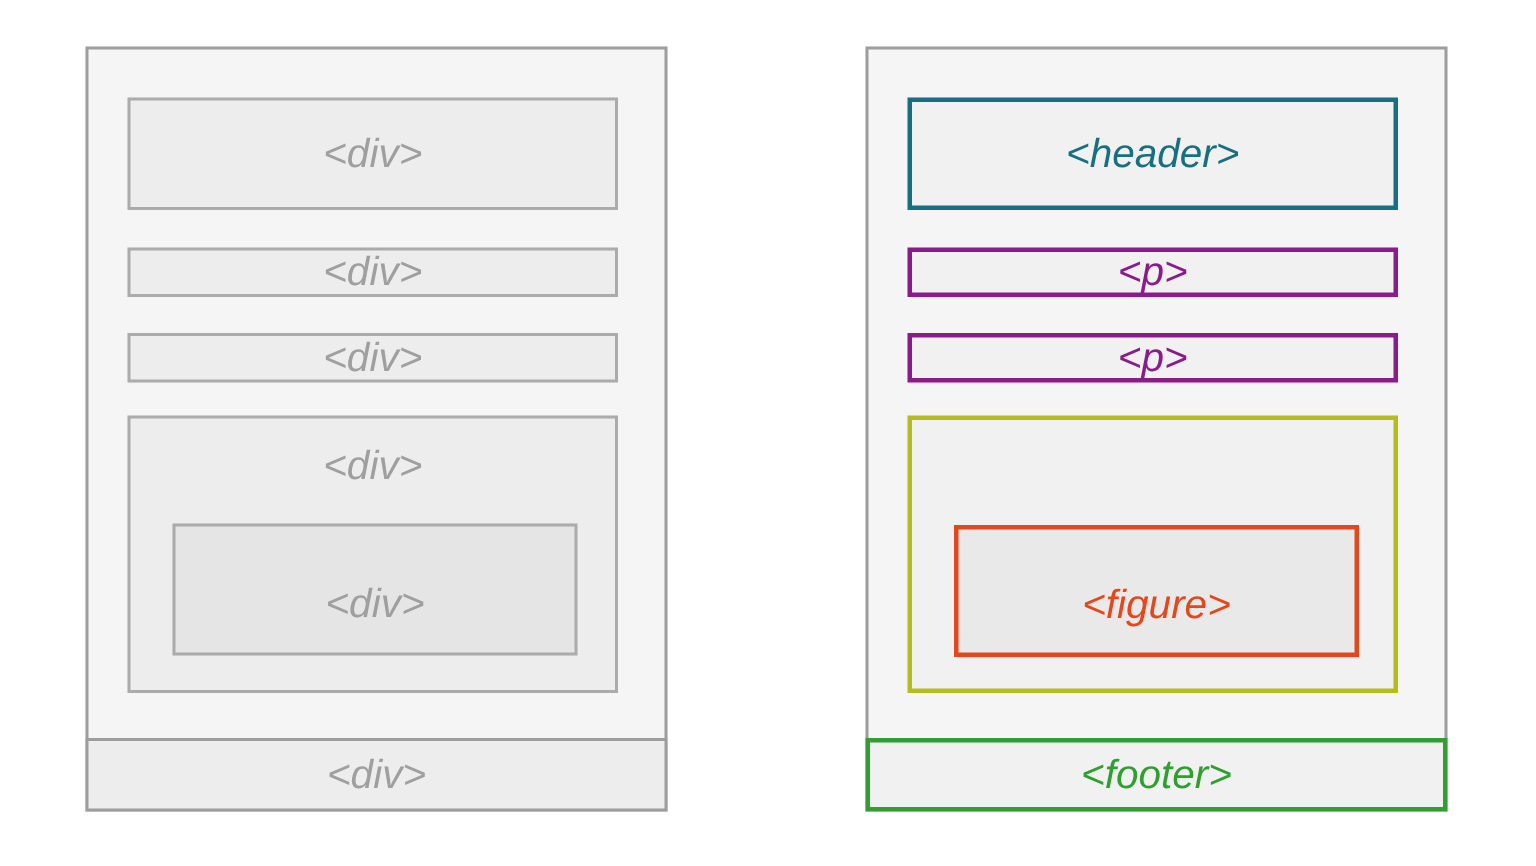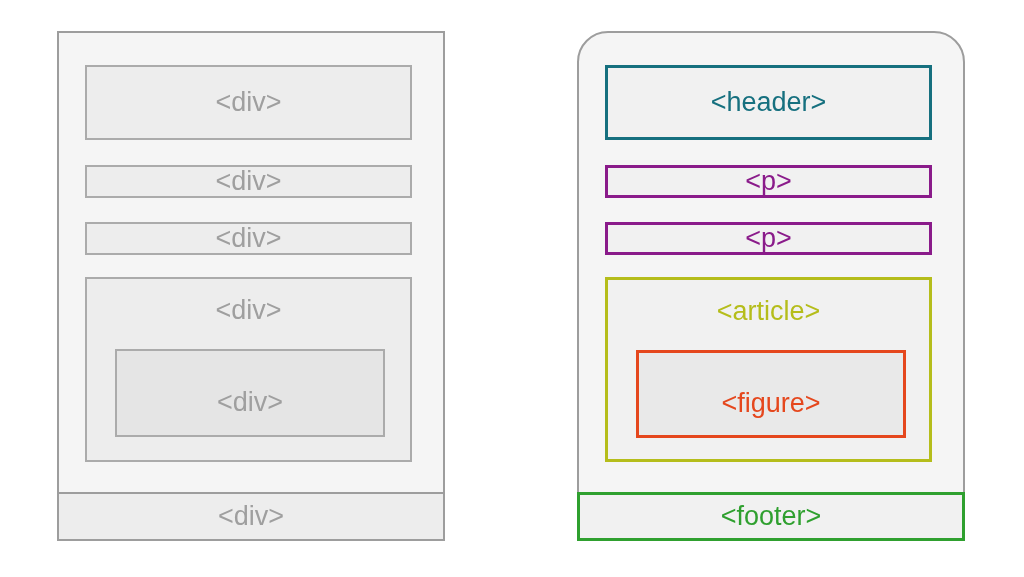--- a/index.html
+++ b/index.html
@@ -7,33 +7,34 @@
     padding: 0;
     background: var(--page-bg, #ffffff);
     font-family: "Liberation Sans", sans-serif;
   }
   .canvas {
     position: relative;
     width: 1024px;
     height: 577px;
     background: var(--page-bg, #ffffff);
     overflow: hidden;
+    font-style: italic;
   }
   
   .panel {
     position: absolute;
     top: 31px;
     width: 388px;
     height: 510px;
     box-sizing: border-box;
     background: var(--panel-bg);
     border: 2px solid var(--panel-border);
   }
   .panel.left  { left: 57px;  }
-  .panel.right { left: 577px; border-radius: 31px; }
+  .panel.right { left: 577px; }
 
   
   .b {
     position: absolute;
     left: 26px;
     width: 327px;
     box-sizing: border-box;
     display: flex;
     align-items: center;
     justify-content: center;
@@ -131,21 +132,20 @@
     <div class="b b1 box-teal">
       <span class="lbl">&lt;header&gt;</span>
     </div>
     <div class="b b2 box-purple">
       <span class="lbl">&lt;p&gt;</span>
     </div>
     <div class="b b3 box-purple">
       <span class="lbl">&lt;p&gt;</span>
     </div>
     <div class="b b4 box-olive">
-      <span class="lbl">&lt;article&gt;</span>
       <div class="nested box-orange">
         <span class="lbl">&lt;figure&gt;</span>
       </div>
     </div>
     <div class="footerbar box-green">
       <span class="lbl">&lt;footer&gt;</span>
     </div>
   </section>
 
 </div>

